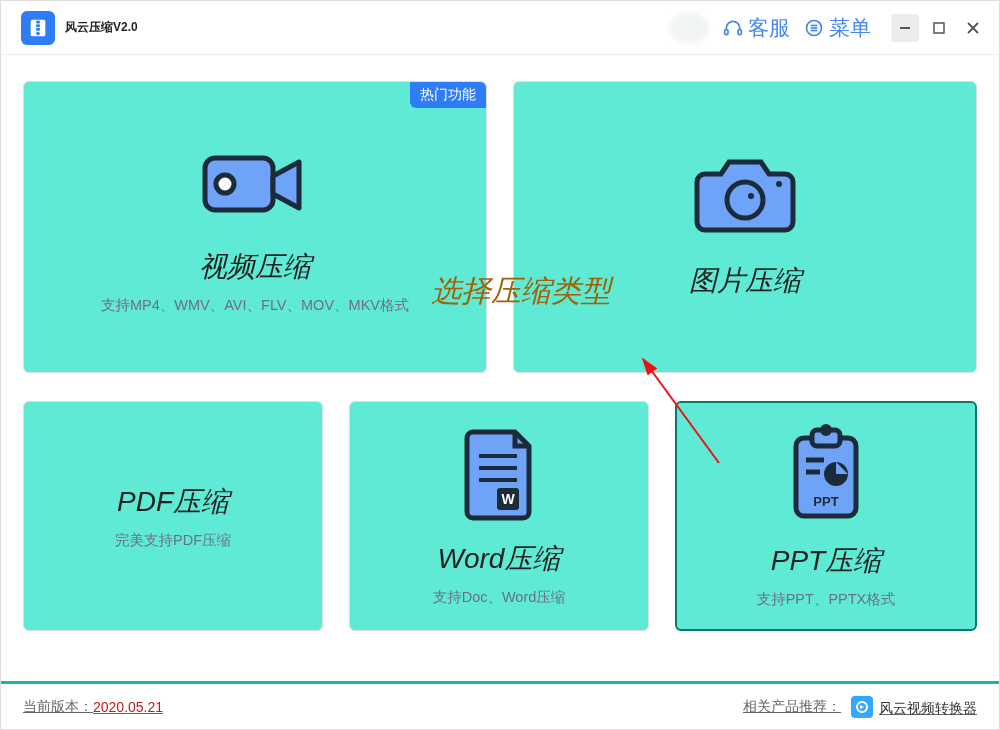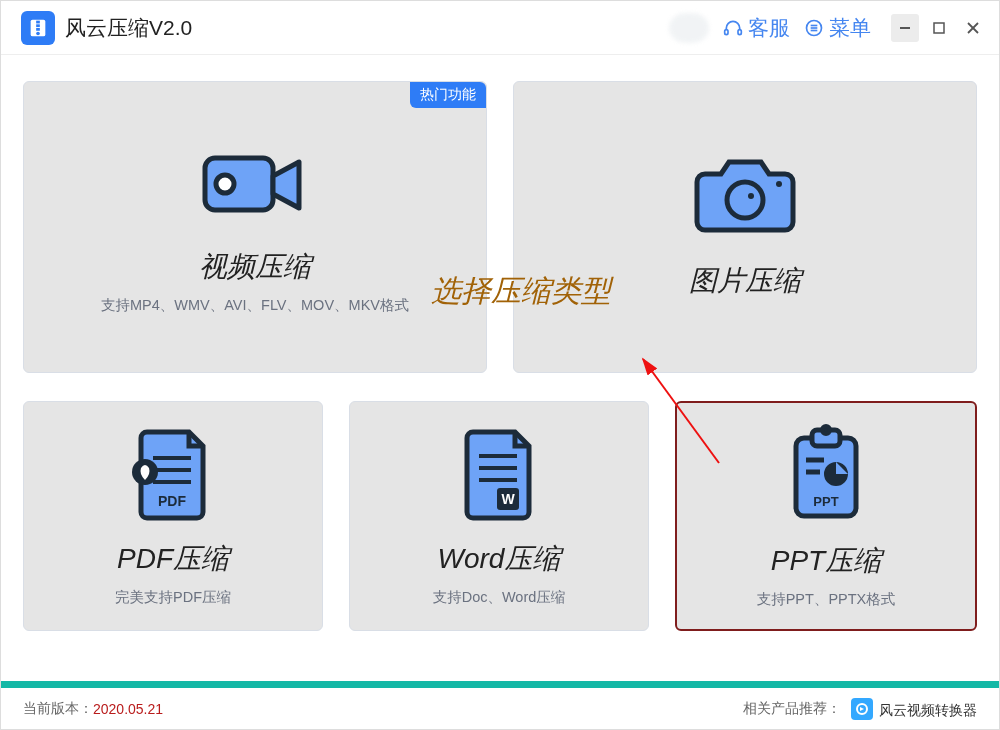--- a/index.html
+++ b/index.html
@@ -16,53 +16,53 @@
   display: flex;
   align-items: center;
   padding: 0 12px 0 20px;
   border-bottom: 1px solid #eee;
 }
 .logo {
   width: 34px; height: 34px; background: #2e7cf6; border-radius: 6px;
   display: flex; align-items: center; justify-content: center; margin-right: 10px;
 }
 .logo svg { width: 22px; height: 22px; }
-.app-title { font-size: 21px; color: #222; font-weight: 400; }
+.app-title { font-size: 12px; color: #222; font-weight: 700; }
 .titlebar-spacer { flex: 1; }
 .avatar {
   width: 40px; height: 30px; background: #e8ecef; border-radius: 50% / 60%;
   filter: blur(2px); opacity: .6; margin-right: 14px;
 }
 .tb-link { display: flex; align-items: center; margin-right: 14px; cursor: pointer; color: #4586f0; font-size: 21px; }
 .tb-link .ico { margin-right: 5px; display: inline-flex; }
 .winbtn {
   width: 28px; height: 28px; display: inline-flex; align-items: center; justify-content: center;
   margin-left: 6px; color: #555; cursor: pointer; font-size: 16px;
 }
 .winbtn.min { background: #ececec; border-radius: 3px; }
 .content { flex: 1; padding: 26px 22px 10px; display: flex; flex-direction: column; gap: 28px; position: relative; }
 .row { display: flex; gap: 26px; }
 .card {
   border: 1px solid #d9dee6; border-radius: 6px; flex: 1; position: relative;
   display: flex; flex-direction: column; align-items: center; justify-content: center;
-  cursor: pointer; background: #e5e5e5;
+  cursor: pointer; background: #5eead4;
 }
 .row1 .card { height: 292px; }
 .row2 .card { height: 230px; }
-.card.highlight { border: 2px solid #7f1d1d; }
+.card.highlight { border: 2px solid #0f766e; }
 .badge {
   position: absolute; top: 0; right: 0; background: #2e7cf6; color: #fff;
   font-size: 14px; padding: 4px 10px; border-radius: 0 6px 0 6px;
 }
 .card .icon-wrap { margin-bottom: 14px; }
 .card .title { font-size: 28px; color: #222; margin-bottom: 10px; font-style: italic; }
 .card .desc { font-size: 14.5px; color: #6b7280; }
 .footer {
-  height: 48px; border-top: 7px solid #14b8a6; display: flex; align-items: center;
-  padding: 0 22px; font-size: 14px; color: #666;
+  height: 48px; border-top: 3px solid #14b8a6; display: flex; align-items: center;
+  padding: 0 22px; font-size: 14px; color: #666; text-decoration: underline;
 }
 .footer .spacer { flex: 1; }
 .footer .related-app { display: flex; align-items: flex-end; color: #333; margin-left: 10px; }
 .footer .app-ico {
   width: 22px; height: 22px; background: #33a8ff; border-radius: 4px;
   display: inline-flex; align-items: center; justify-content: center; margin-right: 6px;
 }
 .annot {
   position: absolute; left: 430px; top: 218px; color: #a16207; font-size: 30px;
   font-weight: 500; line-height: 1.2; z-index: 5; pointer-events: none; font-style: italic;
@@ -160,32 +160,20 @@
             <circle cx="66" cy="52" r="3" fill="#1c2b3a"></circle>
             <circle cx="94" cy="40" r="3" fill="#1c2b3a"></circle>
           </svg>
         </div>
         <div class="title">图片压缩</div>
       </div>
     </div>
 
     <div class="row row2">
       <div class="card">
-        <div class="icon-wrap">
-          <svg width="88" height="96" viewBox="0 0 88 96">
-            <path d="M18 6 L60 6 L74 20 L74 86 A6 6 0 0 1 68 92 L18 92 A6 6 0 0 1 12 86 L12 12 A6 6 0 0 1 18 6 Z" fill="#6ea3f7" stroke="#1c2b3a" stroke-width="5"></path>
-            <path d="M60 6 L60 20 L74 20" fill="none" stroke="#1c2b3a" stroke-width="5"></path>
-            <line x1="24" y1="32" x2="62" y2="32" stroke="#1c2b3a" stroke-width="4"></line>
-            <line x1="24" y1="44" x2="62" y2="44" stroke="#1c2b3a" stroke-width="4"></line>
-            <line x1="24" y1="56" x2="62" y2="56" stroke="#1c2b3a" stroke-width="4"></line>
-            <circle cx="16" cy="46" r="13" fill="#1c2b3a"></circle>
-            <path d="M12 42 Q16 36 20 42 Q22 48 16 54 Q10 48 12 42 Z" fill="#fff"></path>
-            <text x="43" y="80" font-size="14" font-weight="700" fill="#1c2b3a" text-anchor="middle" font-family="sans-serif">PDF</text>
-          </svg>
-        </div>
         <div class="title">PDF压缩</div>
         <div class="desc">完美支持PDF压缩</div>
       </div>
 
       <div class="card">
         <div class="icon-wrap">
           <svg width="88" height="96" viewBox="0 0 88 96">
             <path d="M18 6 L60 6 L74 20 L74 86 A6 6 0 0 1 68 92 L18 92 A6 6 0 0 1 12 86 L12 12 A6 6 0 0 1 18 6 Z" fill="#6ea3f7" stroke="#1c2b3a" stroke-width="5"></path>
             <path d="M60 6 L60 20 L74 20" fill="none" stroke="#1c2b3a" stroke-width="5"></path>
             <line x1="24" y1="30" x2="62" y2="30" stroke="#1c2b3a" stroke-width="4"></line>

